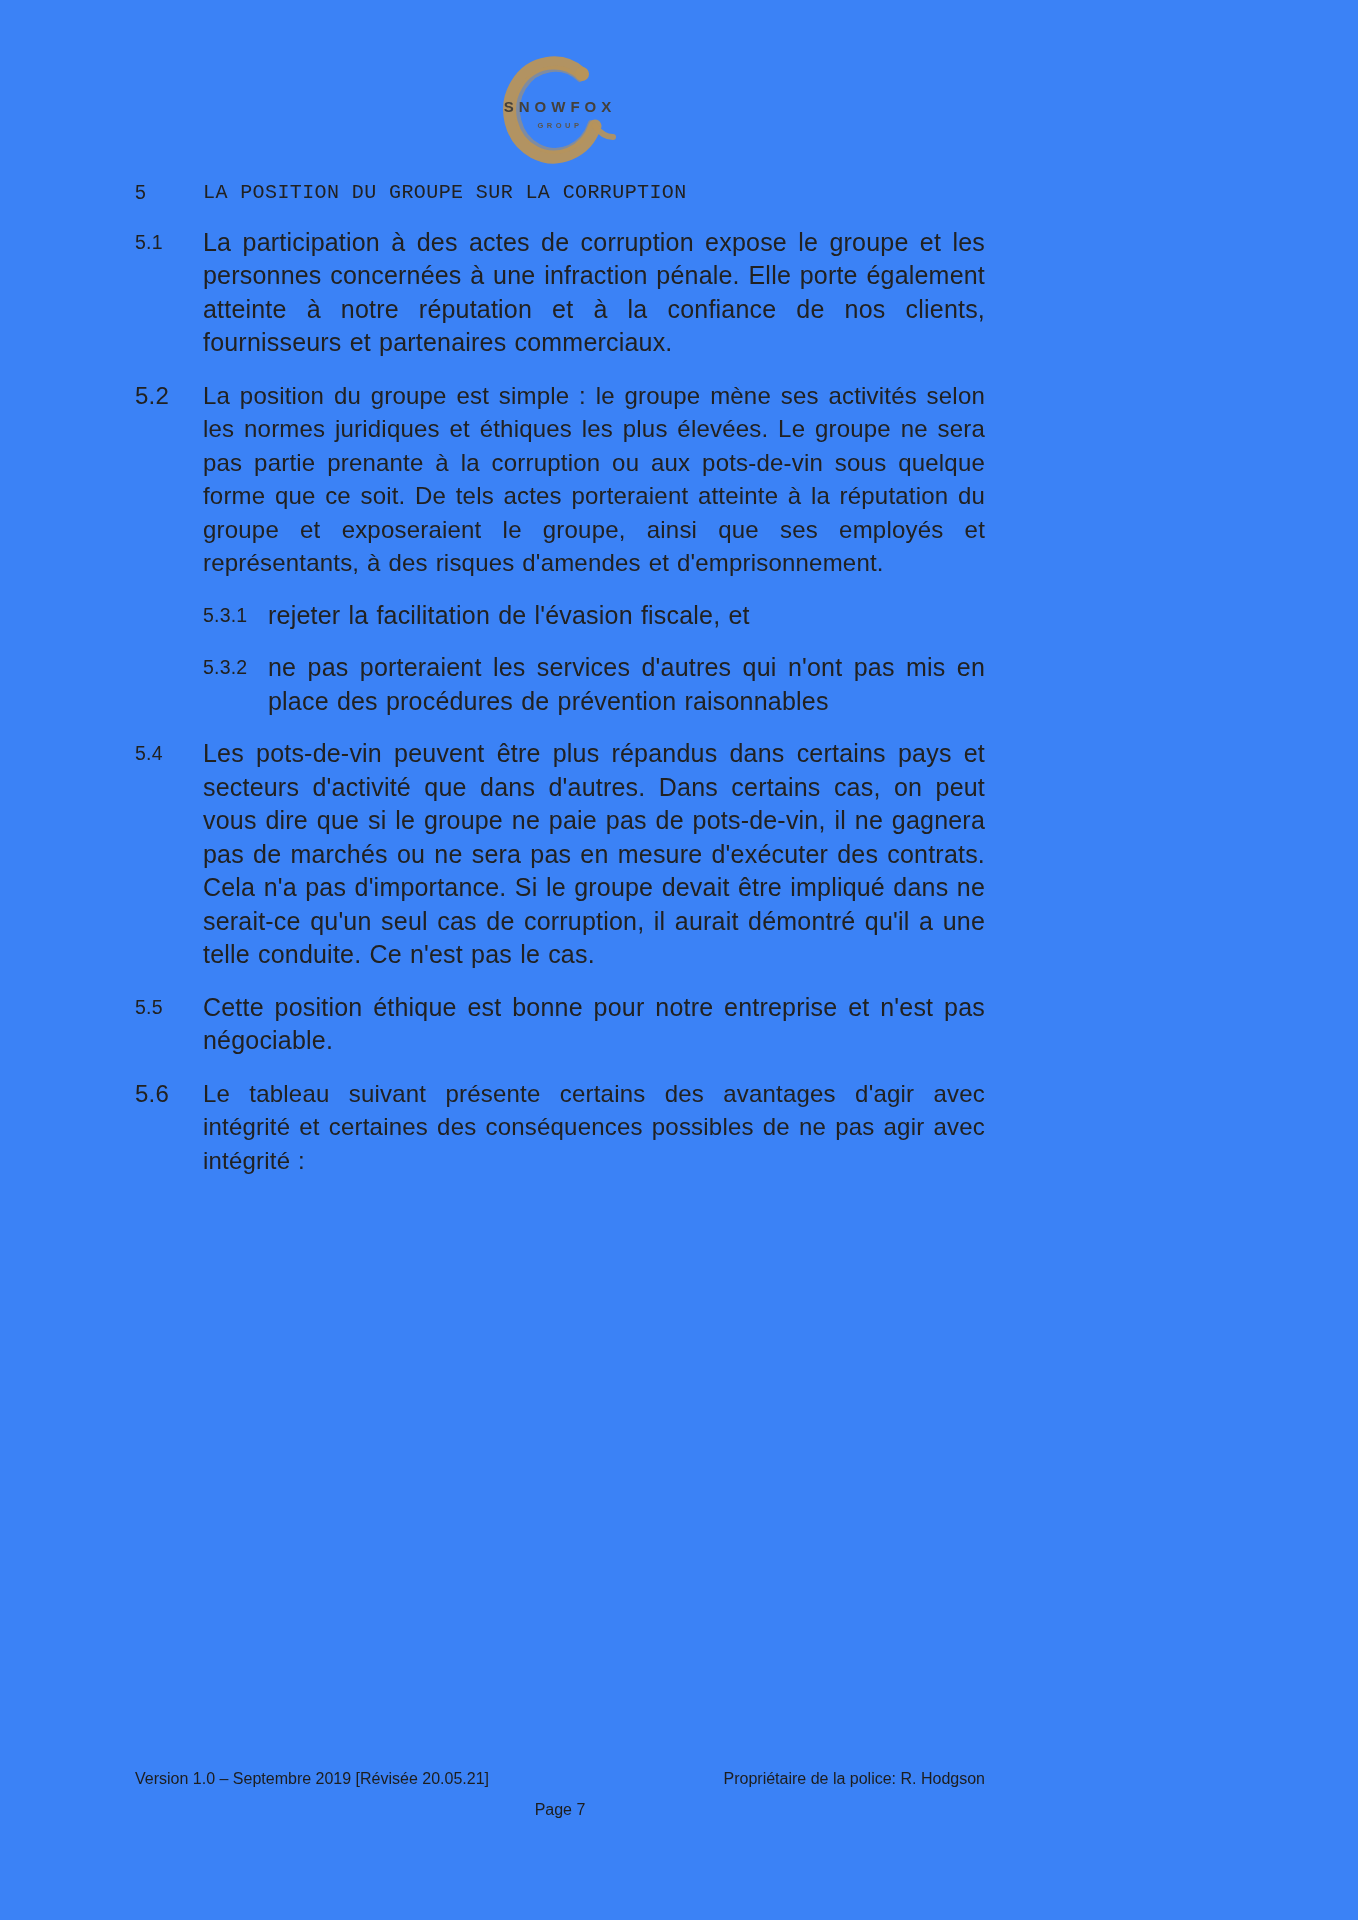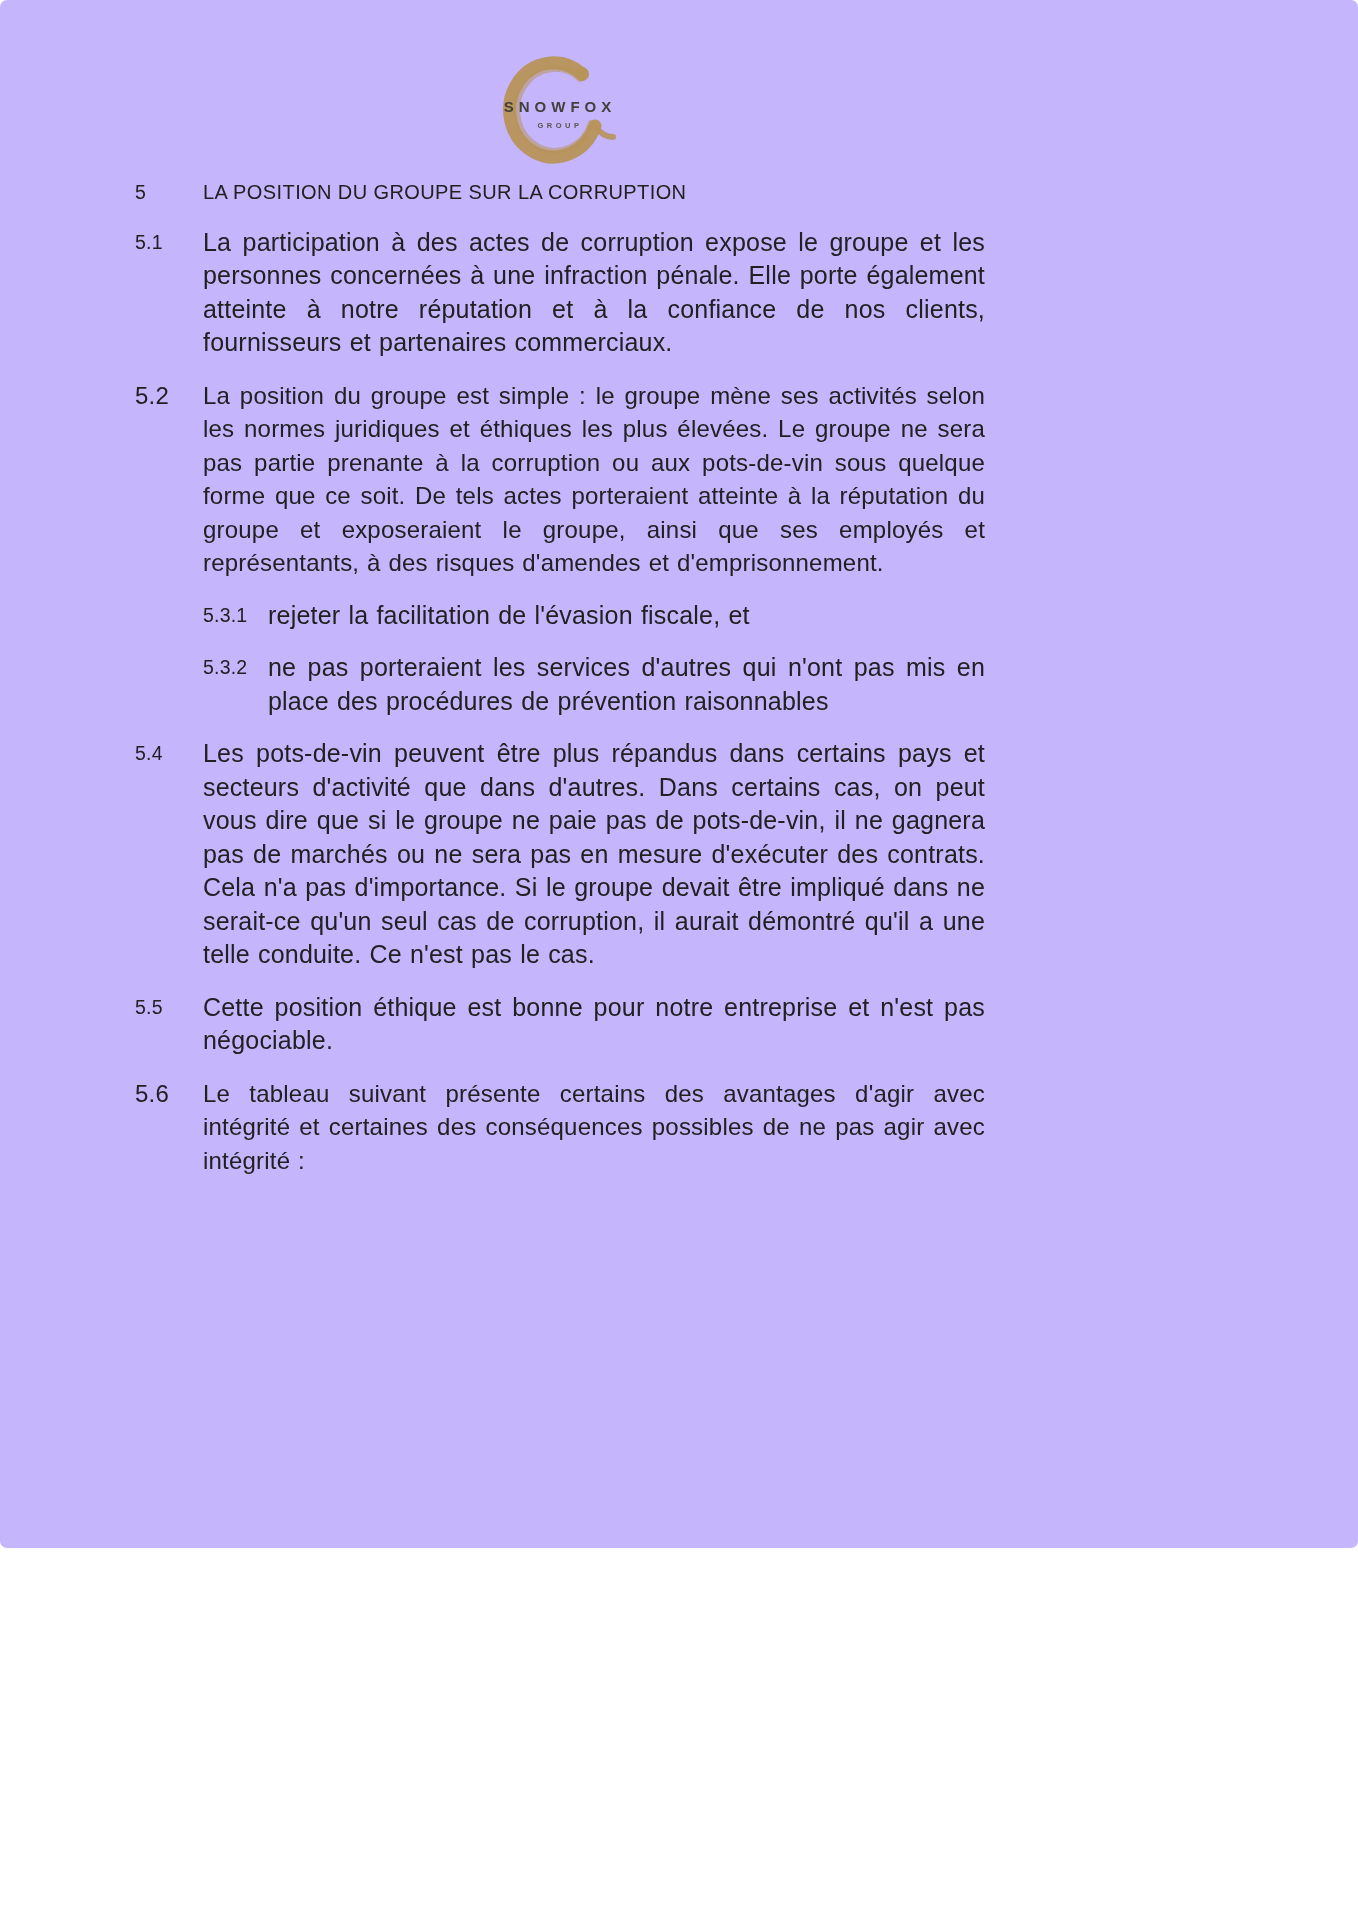--- a/index.html
+++ b/index.html
@@ -1,25 +1,24 @@
 <!DOCTYPE html>
 <html><head>
 <meta charset="utf-8">
 <style>
   * { box-sizing: border-box; }
   html, body { margin: 0; padding: 0; background: #ffffff; }
   .page {
     position: relative;
     width: 1358px;
-    height: 1548px;
-    background: #c4b5fd;
+    height: 1920px;
+    background: #3b82f6;
     font-family: "Liberation Sans", sans-serif;
     color: #212121;
     overflow: hidden;
-    border-radius: 7px;
   }
   .logo-wrap {
     position: absolute;
     top: 48px;
     left: 135px;
     width: 850px;
     display: flex;
     justify-content: center;
   }
   .content {
@@ -42,20 +41,21 @@
     font-size: 19.5px;
     line-height: 33.5px;
     letter-spacing: 0.2px;
   }
   .title {
     margin: 0;
     font-size: 20px;
     font-weight: 400;
     line-height: 33.5px;
     letter-spacing: 0.4px;
+    font-family: Liberation Mono, monospace;
   }
   .text {
     margin: 0;
     font-size: 25px;
     line-height: 33.5px;
     letter-spacing: 0.2px;
     word-spacing: 1px;
     text-align: justify;
   }
   .row.compact .text, .row.compact .num { font-size: 24px; }
@@ -147,14 +147,21 @@
       <p class="text">Cette position éthique est bonne pour notre entreprise et n'est pas négociable.</p>
     </div>
 
     <div class="row compact">
       <div class="num">5.6</div>
       <p class="text">Le tableau suivant présente certains des avantages d'agir avec intégrité et certaines des conséquences possibles de ne pas agir avec intégrité :</p>
     </div>
 
   </main>
 
+  <footer class="footer">
+    <div class="footer-line">
+      <span>Version 1.0 – Septembre 2019 [Révisée 20.05.21]</span>
+      <span>Propriétaire de la police: R. Hodgson</span>
+    </div>
+    <div class="page-num">Page 7</div>
+  </footer>
 
 </div>
 
 </body></html>

